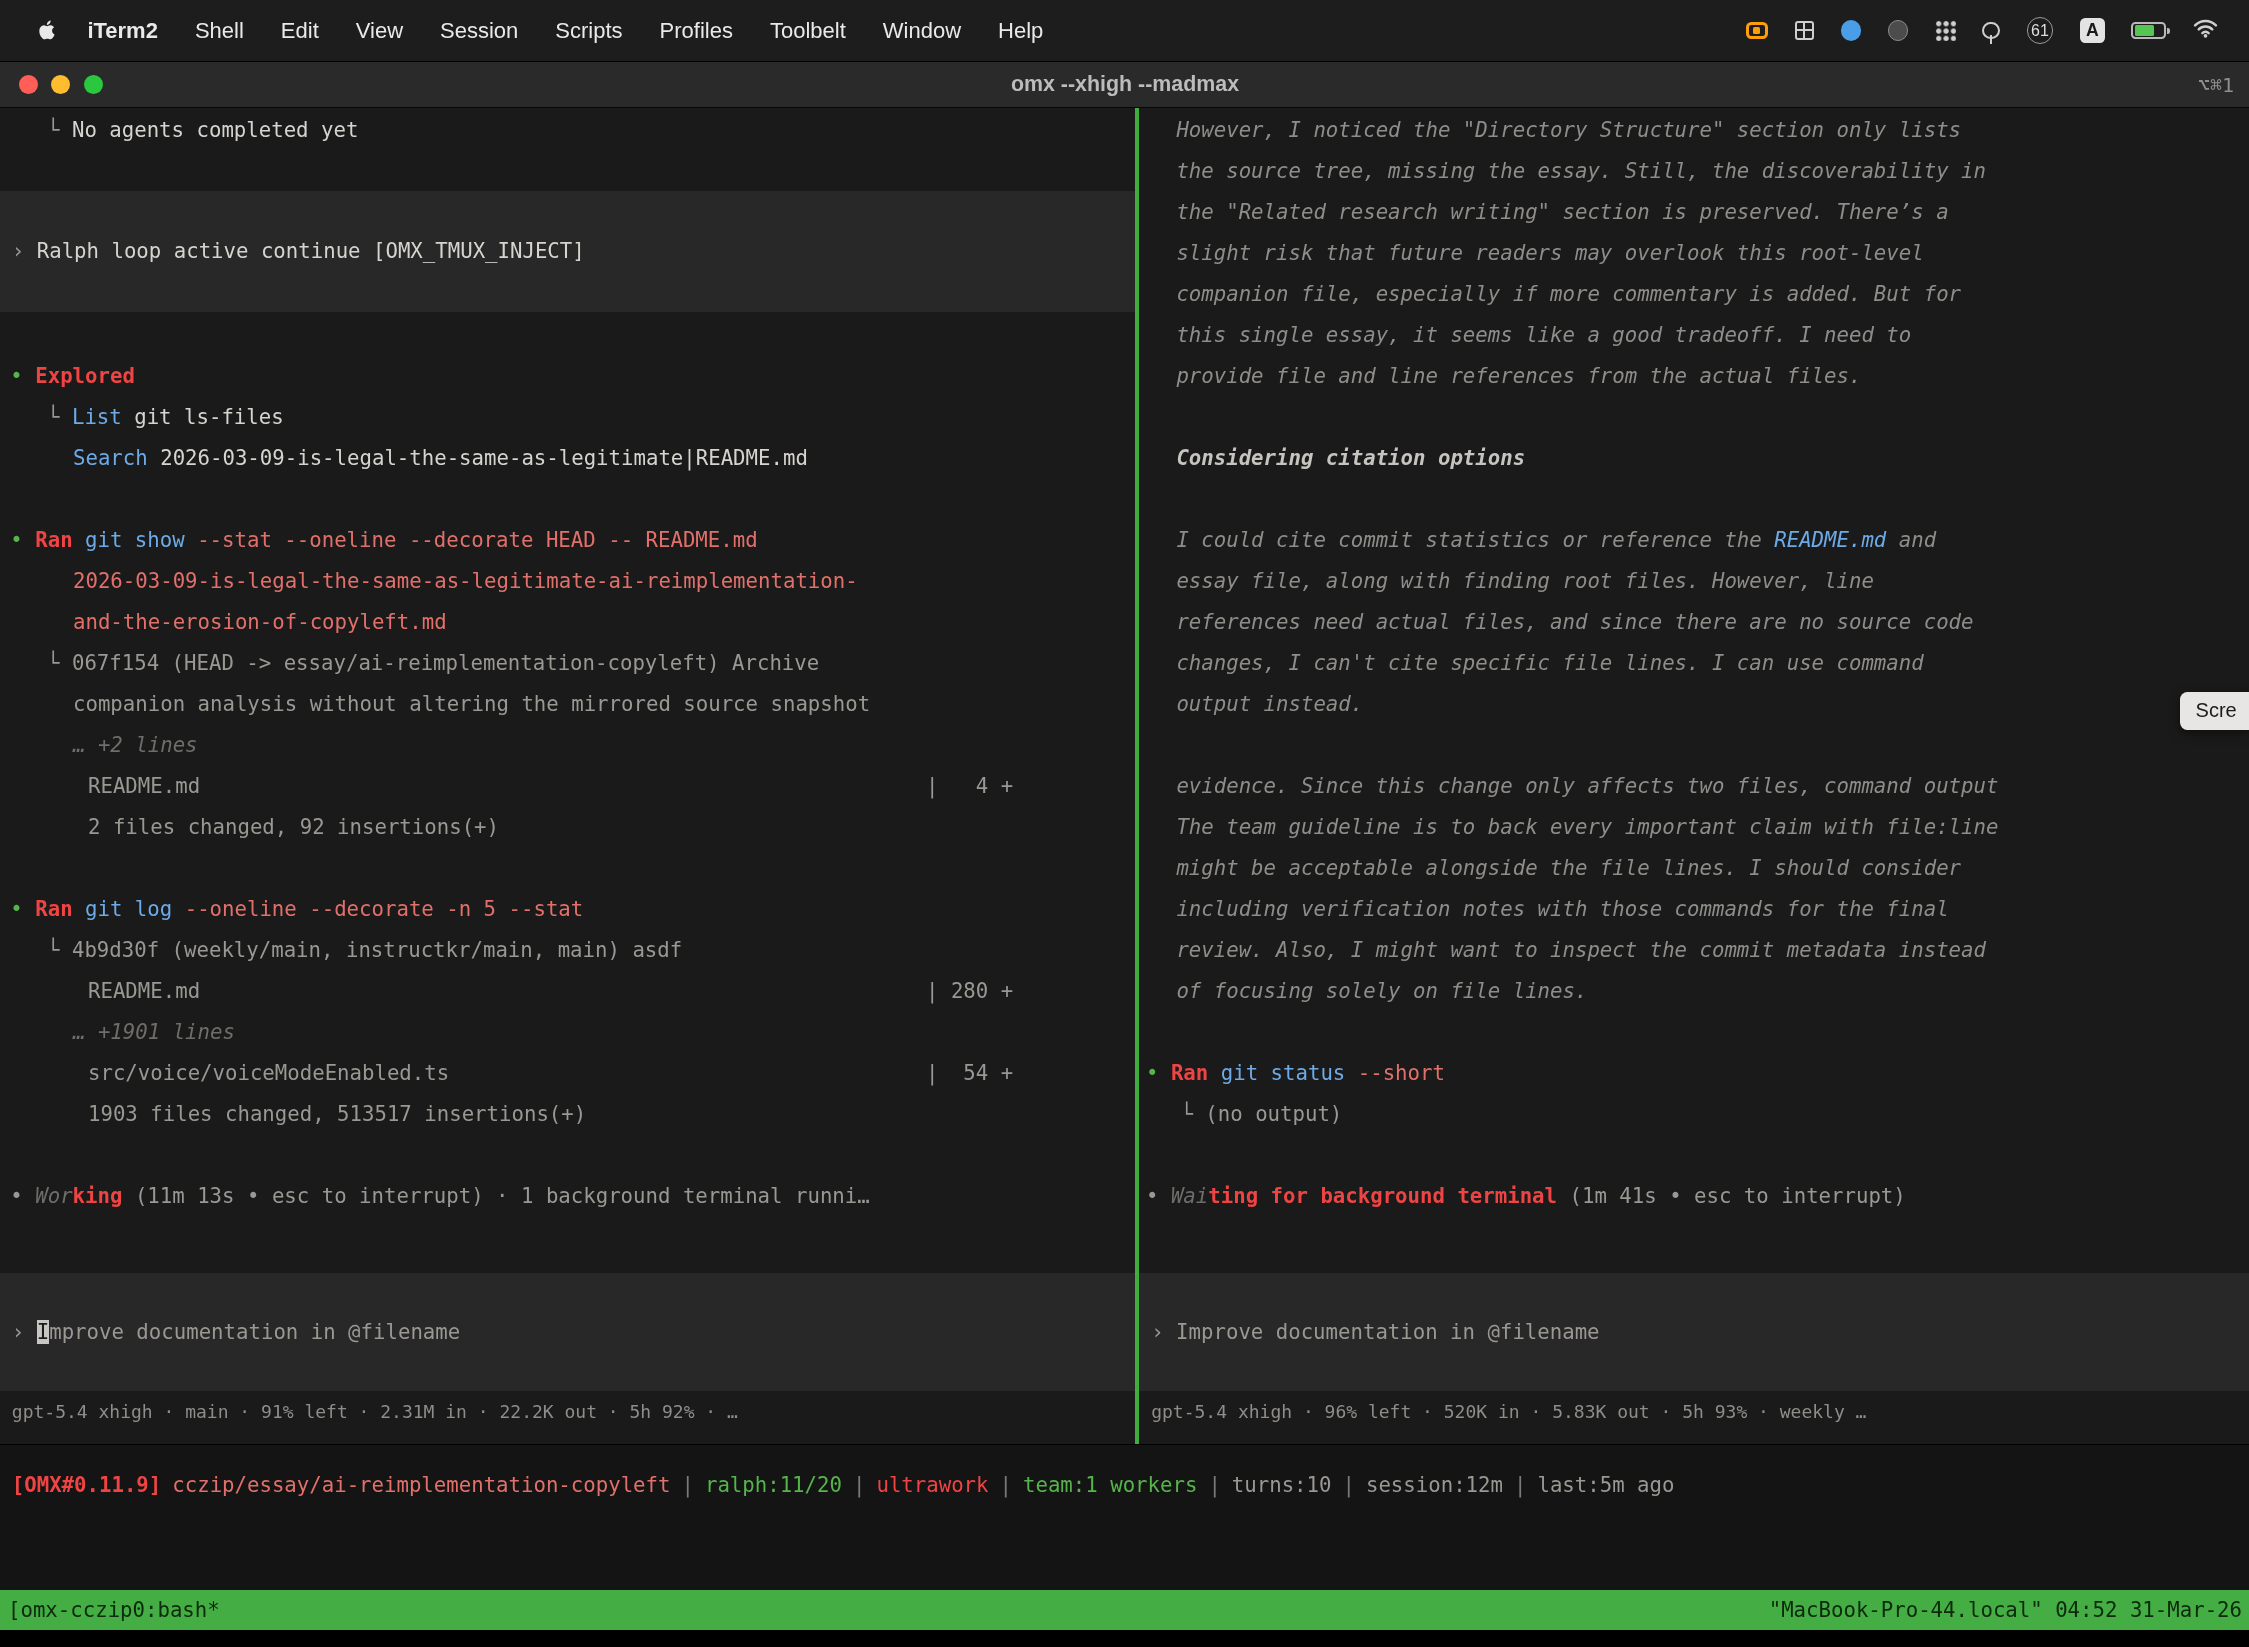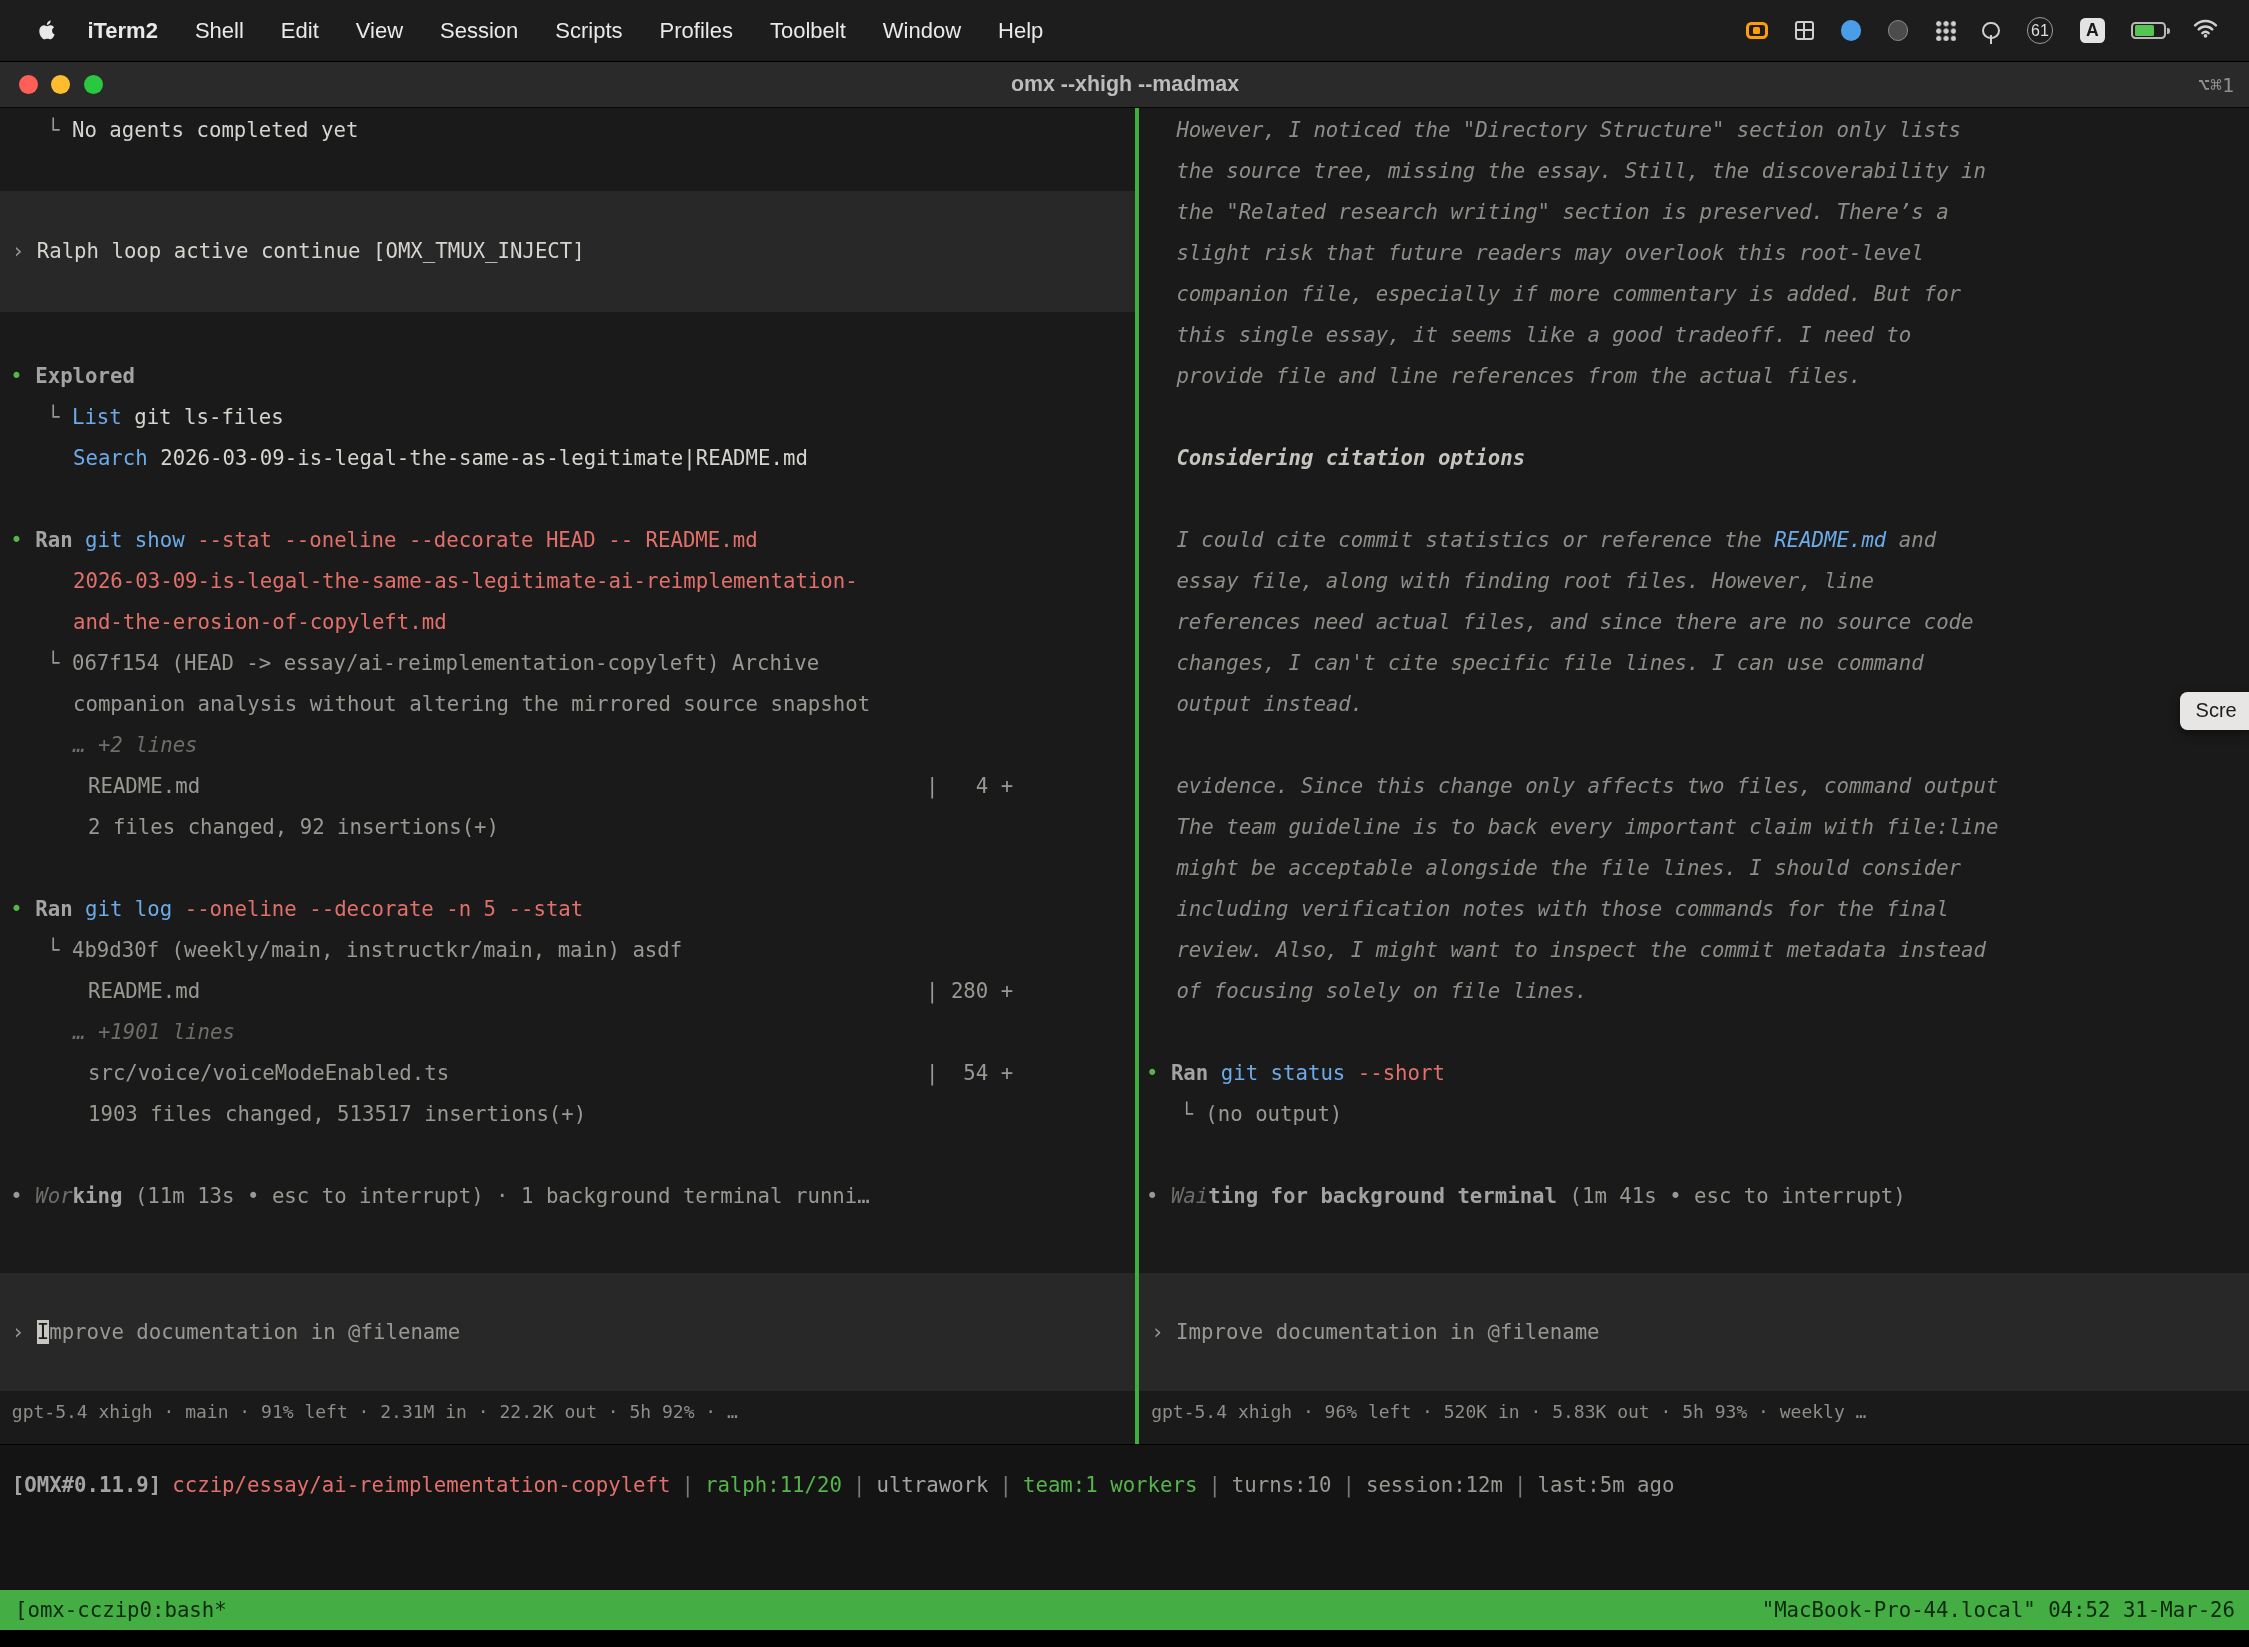--- a/index.html
+++ b/index.html
@@ -62,21 +62,21 @@
   .ind-sub    { padding-left:73px; }
   .ind-stat   { padding-left:88px; display:flex; }
   .r-ind-bullet { padding-left:6.6px; }
   .r-ind-tree   { padding-left:41px; }
   .r-para       { padding-left:37px; }
 
   .stat-name { width:838px; white-space:pre; }
 
   .b { font-weight:bold; }
   .it { font-style:italic; }
-  .c-bright { color:#a3a3a3; }
+  .c-bright { color:#ef4444; }
   .c-norm { color:#d6d4cf; }
   .c-gray { color:#9a9893; }
   .c-dim { color:#6f6d69;font-style:italic; }
   .c-think { color:#8f8d89; }
   .c-head { color:#c6c4bf; }
   .c-blue { color:#6cabe8; }
   .c-red { color:#e2706a; }
   .c-green { color:#55b54a; }
 
   .band { background:#282828; height:121px; display:flex; align-items:center;
@@ -86,21 +86,21 @@
   .band, .inputbox { padding-left:11.8px; }
   .cursor { background:#c8c6c2; color:#1a1a1a; }
   .statusline { height:41px; line-height:41px; font-size:18px; color:#8f8d89; padding-left:11.8px; white-space:pre; }
   .pane { padding-bottom:11.8px; }
 
   
   .bottom { border-top:1.5px solid #000; background:#141414; display:flex; flex-direction:column; flex:1; }
   .omxline { padding:28px 0 0 11.8px; height:71px; font-size:20.7px; white-space:pre; color:#9a9893; }
   .omxline .sep { padding:0 11px; color:#7c7a76; }
   .tmuxbar { margin-top:auto; height:40px; background:#44ad44; color:#0c2a0c;
-             display:flex; align-items:center; font-size:20.7px; padding:0 15px; white-space:pre; }
+             display:flex; align-items:center; font-size:20.7px; padding:0 8px; white-space:pre; }
   .tmux-right { margin-left:auto; }
   .bottomgap { height:17.7px; background:#000; }
 
   
   .notif { position:absolute; right:0; top:692px; background:#e8e6e4; color:#1c1c1c;
            font-family:"Liberation Sans", sans-serif; font-size:20px; padding:7.4px 13.3px 7.4px 16px;
            border-radius:7.4px 0 0 7.4px; box-shadow:0 3px 10.3px rgba(0,0,0,.5); z-index:6; }
 </style>
 </head>
 <body>

